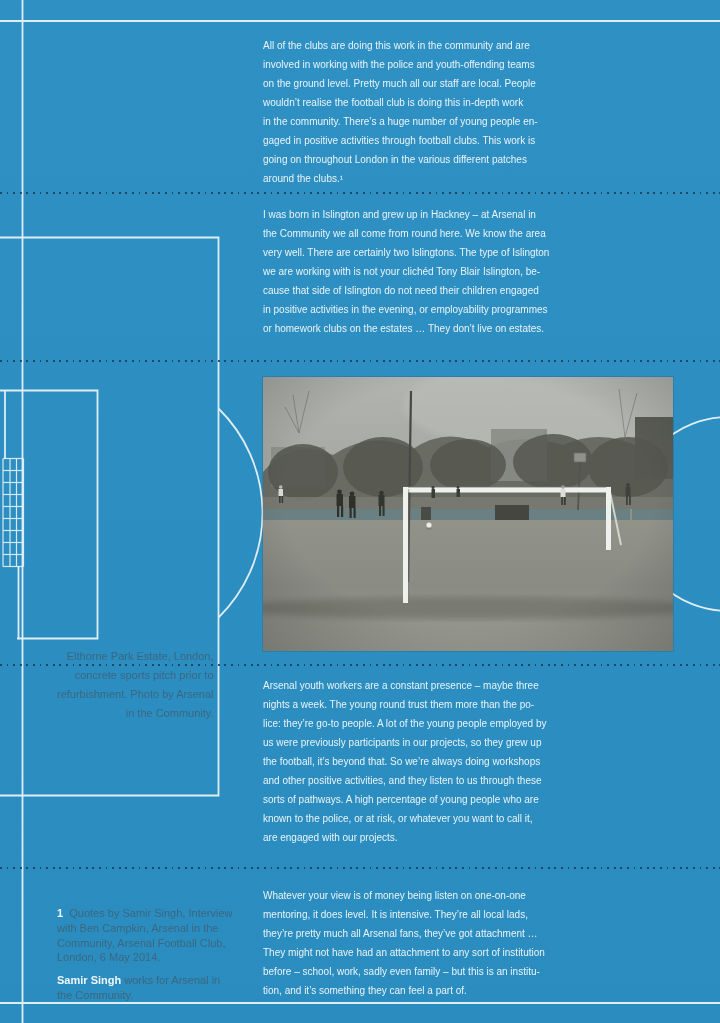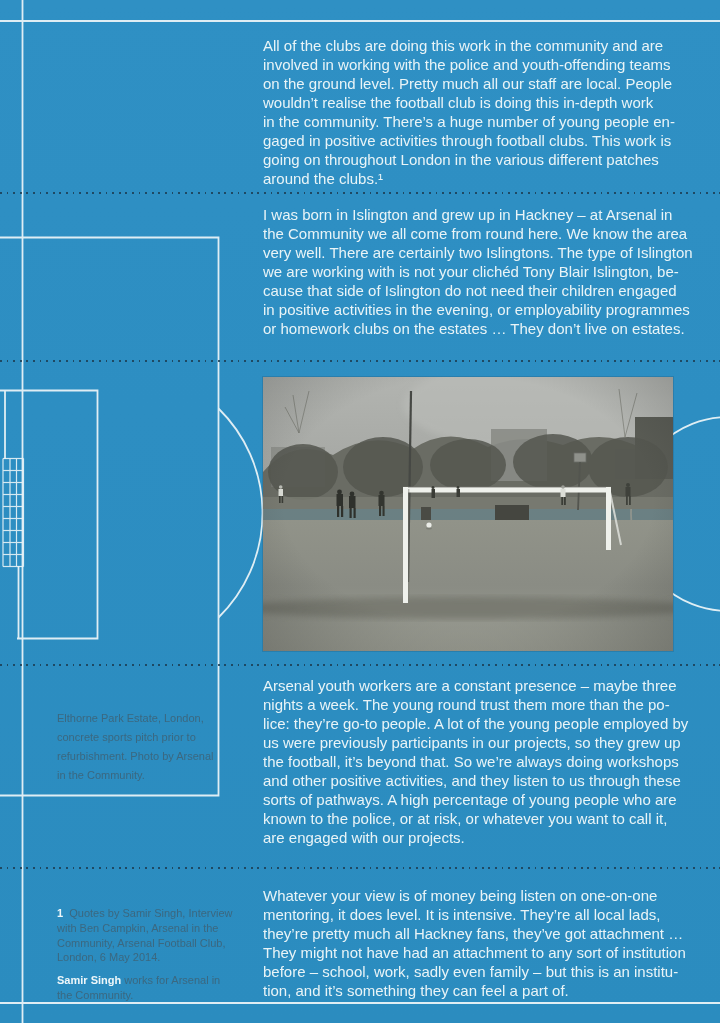--- a/index.html
+++ b/index.html
@@ -16,27 +16,27 @@
     position:absolute;left:0;width:720px;height:2px;z-index:2;
     background:repeating-linear-gradient(90deg,#1c3d53 0 1.8px,transparent 1.8px 6.6px);
     opacity:.85;
   }
   
   #photo{
     position:absolute;left:263px;top:377px;width:410px;height:274px;z-index:3;
     box-shadow:0 0 0 1px rgba(20,40,55,.15);
   }
   
-  .para{position:absolute;left:263px;z-index:4;color:#e9f4f7;font-size:15px;line-height:19px;}
+  .para{position:absolute;left:263px;z-index:4;color:#e9f4f7;font-size:10px;line-height:19px;}
   .para .tline{white-space:nowrap;}
   #p1{top:36px;} #p2{top:205px;} #p3{top:676px;} #p4{top:886px;}
   
   .note{position:absolute;left:57px;z-index:4;color:#3b6880;font-size:11px;}
   .note .tline{white-space:nowrap;}
-  #caption{top:709px;line-height:19px;}
+  #caption{top:647px;line-height:19px;text-align:right;}
   #footnote{top:906px;line-height:14.8px;}
   #bio{top:973px;line-height:14.8px;}
   .wbold{color:#eef7fa;font-weight:bold;}
   .fn-first{white-space:nowrap;}
 </style>
 </head>
 <body>
 
 <svg id="pitch" viewBox="0 0 720 1023" aria-hidden="true">
   <g stroke="#e9f3f7" stroke-width="1.8" fill="none" opacity="0.95">
@@ -211,21 +211,21 @@
     <div class="tline">us were previously participants in our projects, so they grew up</div>
     <div class="tline">the football, it’s beyond that. So we’re always doing workshops</div>
     <div class="tline">and other positive activities, and they listen to us through these</div>
     <div class="tline">sorts of pathways. A high percentage of young people who are</div>
     <div class="tline">known to the police, or at risk, or whatever you want to call it,</div>
     <div class="tline">are engaged with our projects.</div>
   </div>
 <div id="p4" class="para">
     <div class="tline">Whatever your view is of money being listen on one-on-one</div>
     <div class="tline">mentoring, it does level. It is intensive. They’re all local lads,</div>
-    <div class="tline">they’re pretty much all Hackney fans, they’ve got attachment …</div>
+    <div class="tline">they’re pretty much all Arsenal fans, they’ve got attachment …</div>
     <div class="tline">They might not have had an attachment to any sort of institution</div>
     <div class="tline">before – school, work, sadly even family – but this is an institu-</div>
     <div class="tline">tion, and it’s something they can feel a part of.</div>
   </div>
 
 <div id="caption" class="note">
     <div class="tline">Elthorne Park Estate, London,</div>
     <div class="tline">concrete sports pitch prior to</div>
     <div class="tline">refurbishment. Photo by Arsenal</div>
     <div class="tline">in the Community.</div>

